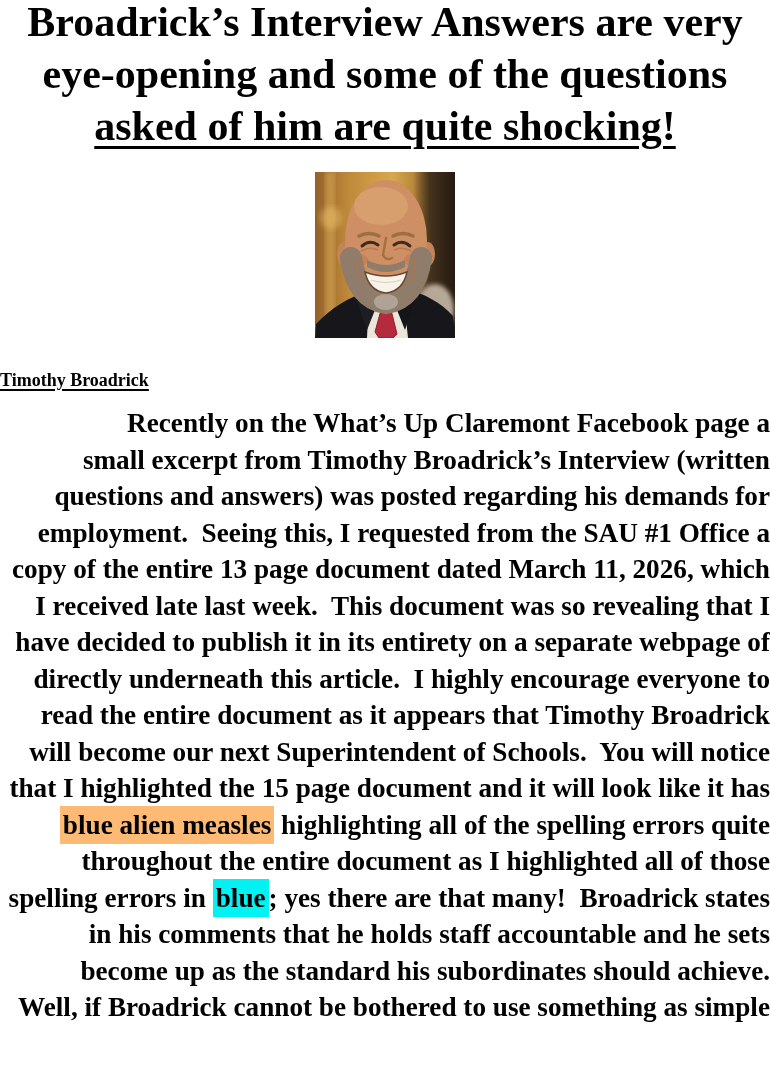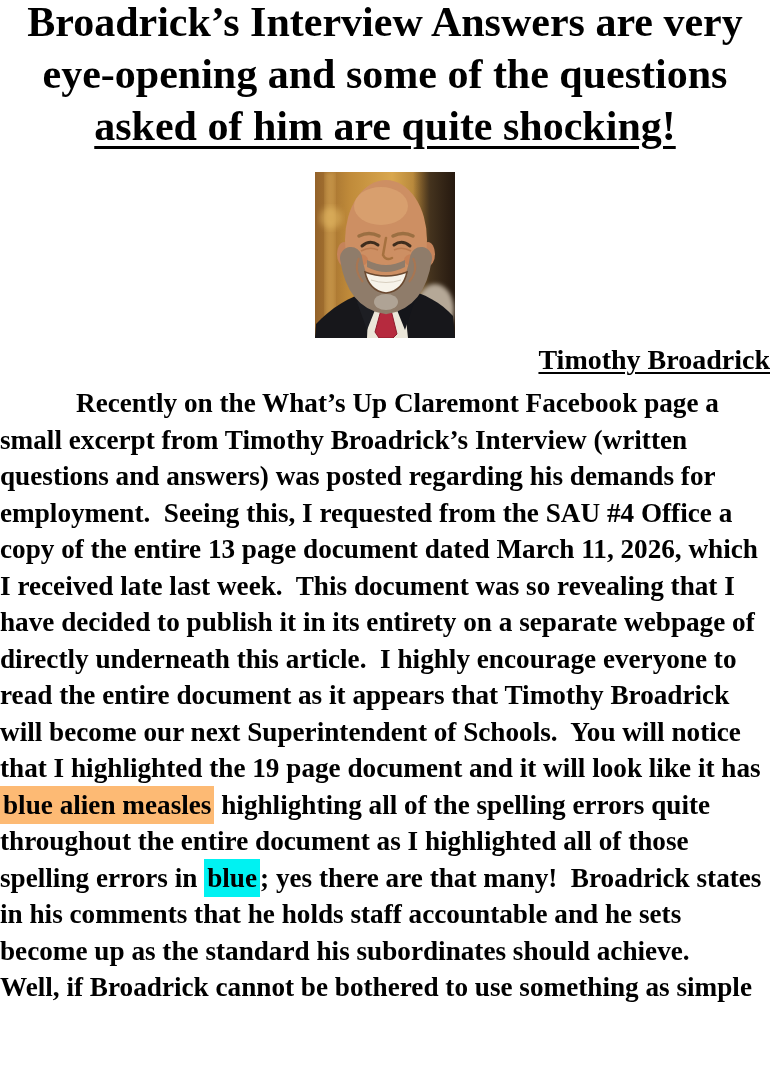--- a/index.html
+++ b/index.html
@@ -29,38 +29,39 @@
     margin-top: 20px;
     height: 166px;
     text-align: center;
   }
   .photo {
     width: 140px;
     height: 166px;
     display: inline-block;
   }
   .caption {
-    margin-top: 9px;
-    text-align: right;
-    font-size: 28px;
+    margin-top: 29px;
+    text-align: left;
+    font-size: 18px;
     line-height: 26px;
   }
   .caption span {
     text-decoration: underline;
     text-decoration-thickness: 2px;
     text-underline-offset: 3px;
   }
   .article {
     margin-top: 12px;
     font-size: 27.2px;
     line-height: 36.5px;
   }
   .article .line {
     white-space: pre;
     height: 36.5px;
+    text-align: right;
   }
   .article .line.indent { text-indent: 76px; }
   .hl { padding: 4px 3px; }
 </style>
 </head>
 <body style="background: rgb(255, 255, 255); color: rgb(0, 0, 0);">
 
 <div class="headline">
   <div class="headline-line">Broadrick’s Interview Answers are very</div>
   <div class="headline-line">eye-opening and some of the questions</div>
@@ -139,27 +140,27 @@
 </div>
 
 <div class="caption">
   <span>Timothy Broadrick</span>
 </div>
 
 <div class="article" id="article">
     <div class="line indent"><span>Recently on the What’s Up Claremont Facebook page a</span></div>
     <div class="line"><span>small excerpt from Timothy Broadrick’s Interview (written</span></div>
     <div class="line"><span>questions and answers) was posted regarding his demands for</span></div>
-    <div class="line"><span>employment.  Seeing this, I requested from the SAU #4 Office a</span></div>
+    <div class="line"><span>employment.  Seeing this, I requested from the SAU #1 Office a</span></div>
     <div class="line"><span>copy of the entire 13 page document dated March 11, 2026, which</span></div>
     <div class="line"><span>I received late last week.  This document was so revealing that I</span></div>
     <div class="line"><span>have decided to publish it in its entirety on a separate webpage of</span></div>
     <div class="line"><span>directly underneath this article.  I highly encourage everyone to</span></div>
     <div class="line"><span>read the entire document as it appears that Timothy Broadrick</span></div>
     <div class="line"><span>will become our next Superintendent of Schools.  You will notice</span></div>
-    <div class="line"><span>that I highlighted the 19 page document and it will look like it has</span></div>
+    <div class="line"><span>that I highlighted the 15 page document and it will look like it has</span></div>
     <div class="line"><span class="hl" style="background: #fdba74;">blue alien measles</span><span> highlighting all of the spelling errors quite</span></div>
     <div class="line"><span>throughout the entire document as I highlighted all of those</span></div>
     <div class="line"><span>spelling errors in </span><span class="hl" style="background: rgb(0, 242, 242);">blue</span><span>; yes there are that many!  Broadrick states</span></div>
     <div class="line"><span>in his comments that he holds staff accountable and he sets</span></div>
     <div class="line"><span>become up as the standard his subordinates should achieve.</span></div>
     <div class="line"><span>Well, if Broadrick cannot be bothered to use something as simple</span></div>
   </div>
 
 </body></html>

